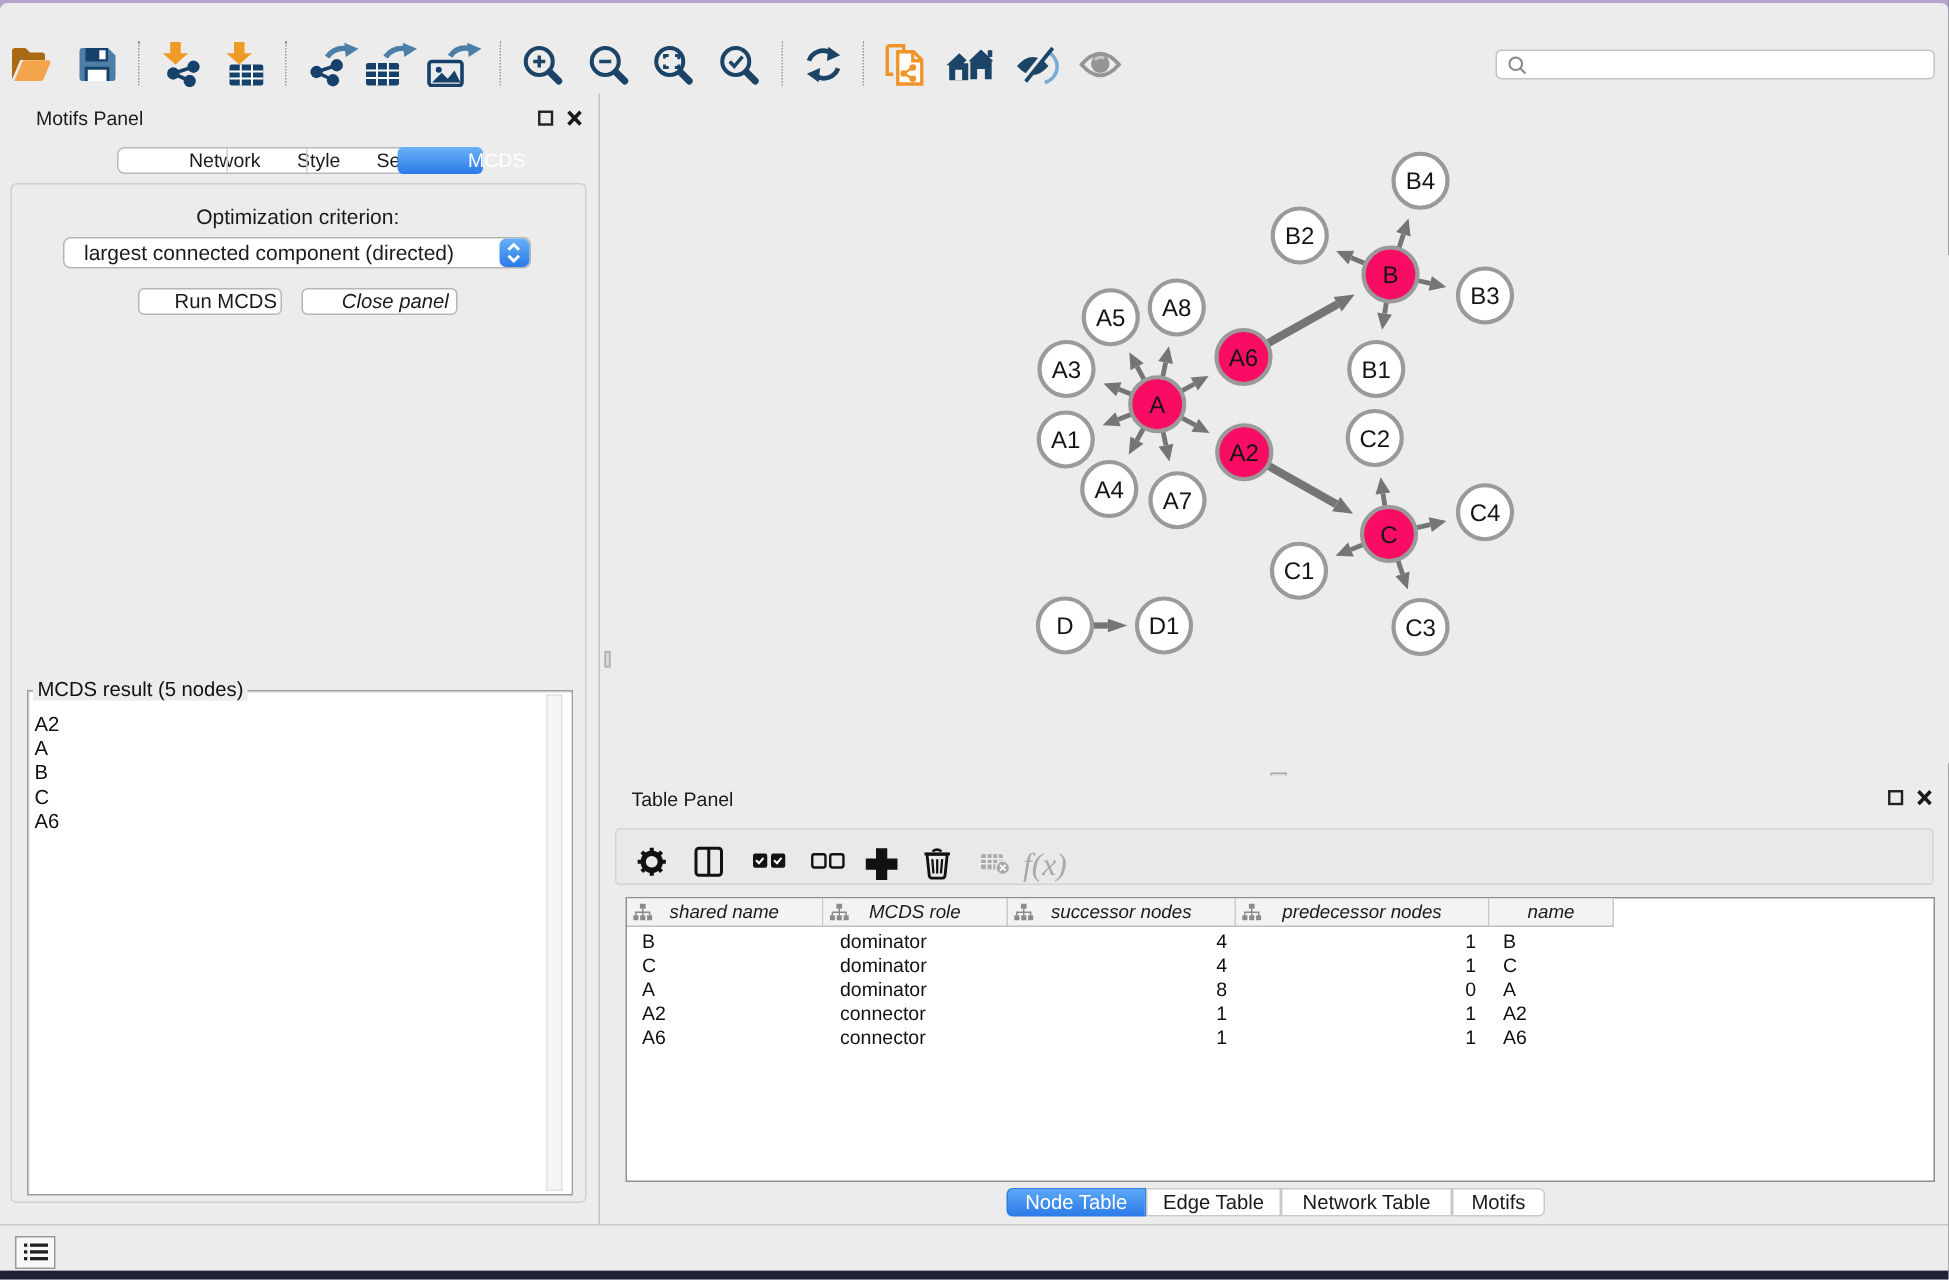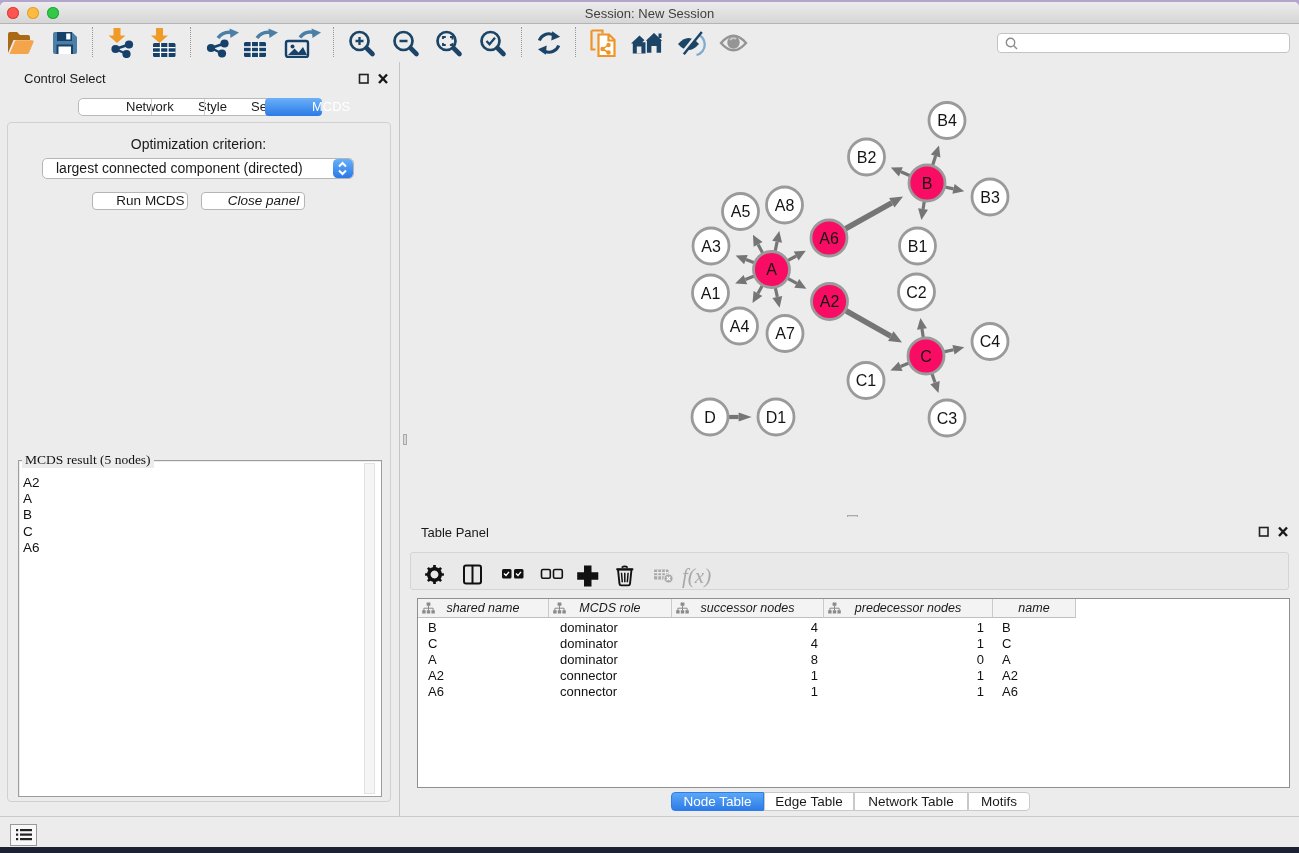--- a/index.html
+++ b/index.html
@@ -30,21 +30,21 @@
 .tabdiv{position:absolute;top:0;height:16px;width:0;border-left:1px solid #cdcdcd;}
 #optlabel{position:absolute;left:0;top:74px;width:397px;text-align:center;font-size:14px;color:#1a1a1a;}
 #dropdown{position:absolute;left:42px;top:96px;width:312px;height:21px;background:#fff;
   border:1px solid #b5b5b5;border-radius:5px;font-size:14px;color:#1a1a1a;}
 #dropdown .dtext{position:absolute;left:13px;top:1px;}
 #dropdown .spin{position:absolute;right:0px;top:0px;width:20px;height:19px;border-radius:4.5px;
   background:linear-gradient(#68b0f8,#2a79e8);}
 .btn{position:absolute;height:18px;background:#fff;border:1px solid #b5b5b5;border-radius:4px;
   font-size:13.5px;color:#1a1a1a;text-align:center;padding-left:21px;}
 #mcdsbox{position:absolute;left:18px;top:398px;width:364px;height:337px;border:1px solid #9d9d9d;}
-#mcdsbox .lbl{position:absolute;left:3px;top:-9px;background:#ececec;padding:0 3px;font-size:13.5px;color:#111;font-family:Liberation Serif, serif;}
+#mcdsbox .lbl{position:absolute;left:3px;top:-9px;background:#ececec;padding:0 3px;font-size:13.5px;color:#111;}
 #mcdslist{position:absolute;left:1px;top:1px;width:361px;height:334px;background:#fff;}
 #mcdslist .sb{position:absolute;right:6px;top:1px;width:11px;height:331px;background:#f5f5f5;border:1px solid #e2e2e2;}
 #mcdslist .items{position:absolute;left:3px;top:13px;font-size:13.5px;color:#111;line-height:16.2px;}
 #gwin{position:absolute;left:403px;top:62px;width:894px;height:450px;background:#fff;border:1px solid #8f8f8f;}
 #gtitle{position:absolute;left:0;top:0;width:892px;height:21px;background:linear-gradient(#ebebeb,#d3d3d3);
   border-bottom:1px solid #ababab;}
 #gtitle .txt{position:absolute;width:100%;top:3px;text-align:center;font-size:13px;font-weight:bold;color:#333;}
 #gtitle .tl{top:5px;width:11px;height:11px;}
 #tpanel{position:absolute;left:403px;top:515px;width:896px;height:299px;background:#ececec;}
 #tpanel .htxt{position:absolute;left:18px;top:8px;font-size:13px;color:#1a1a1a;}
@@ -55,26 +55,20 @@
 .num{text-align:right;}
 .ttab{position:absolute;top:0;height:19px;background:#fff;border:1px solid #c9c9c9;font-size:13.5px;color:#1a1a1a;text-align:center;}
 #statusbar{position:absolute;left:0;top:814px;width:1299px;height:31px;background:#ececec;border-top:1px solid #c9c9c9;}
 #hambtn{position:absolute;left:10px;top:7px;width:27px;height:22px;background:#f8f8f8;border:1px solid #999;}
 #membtn{position:absolute;left:1215px;top:6px;width:73px;height:24px;background:#f4f4f4;border:1px solid #bbb;font-size:12px;color:#c2410c;margin-top:43px;}
 </style>
 </head>
 <body>
 <div id="desk"></div>
 <div id="app">
-<div id="titlebar">
- <div class="tl" style="left:7px;background:#fc5650;box-shadow:inset 0 0 0 1px #df3f3a;"></div>
- <div class="tl" style="left:27px;background:#fdbc40;box-shadow:inset 0 0 0 1px #df9f33;"></div>
- <div class="tl" style="left:47px;background:#34c84a;box-shadow:inset 0 0 0 1px #25a838;"></div>
- <div id="wtitle">Session: New Session</div>
-</div>
 <div id="toolbar">
  <svg class="ticon" style="left:6px;top:6px" width="30" height="26" viewBox="0 0 30 26">
   <path d="M2 23 V4 a2 2 0 0 1 2-2 h7 l3 3 h8 a2 2 0 0 1 2 2 v3 h-16.5 l-5.5 13 z" fill="#aa6a15"></path>
   <path d="M3.5 24 l5.3-12.6 a2 2 0 0 1 1.8-1.2 h15.6 a1.4 1.4 0 0 1 1.3 2 l-4.5 10.6 a2 2 0 0 1 -1.8 1.2 z" fill="#f4a44b"></path>
  </svg>
  <svg class="ticon" style="left:51px;top:6px" width="28" height="26" viewBox="0 0 28 26">
   <path d="M2 4 a2 2 0 0 1 2-2 h17 l5 5 v15 a2 2 0 0 1 -2 2 h-20 a2 2 0 0 1 -2-2 z" fill="#4d7fa6"></path>
   <path d="M6 2 h15 v9 h-15 z" fill="#16416a"></path>
   <rect x="15.2" y="3.5" width="4.2" height="6" fill="#fff"></rect>
   <rect x="5.5" y="14.5" width="16.5" height="9.5" fill="#16416a"></rect>
@@ -184,21 +178,21 @@
  <div class="tsep" style="left:521px"></div>
  <div class="tsep" style="left:575px"></div>
  <div id="searchbox">
         <svg width="16" height="16" viewBox="0 0 16 16" style="position:absolute;left:6px;top:2px">
   <circle cx="6.5" cy="6.5" r="4.2" fill="none" stroke="#8a8a8a" stroke-width="1.4"></circle>
   <path d="M9.8 9.8 L13 13" stroke="#8a8a8a" stroke-width="1.4"></path>
         </svg>
       </div>
 </div>
 <div id="cpanel">
- <div class="htxt">Control Select</div>
+ <div class="htxt">Motifs Panel</div>
  <svg class="abs" style="left:358px;top:11px" width="32" height="12" viewBox="0 0 32 12">
   <rect x="1.5" y="1.5" width="8.5" height="8.5" fill="none" stroke="#222" stroke-width="1.6"></rect>
   <path d="M21 1.5 L29 10 M29 1.5 L21 10" stroke="#1a1a1a" stroke-width="2.4"></path>
  </svg>
  <div id="cpinner"></div>
  <div id="cptabs">
   <div class="cptab" style="left:0;width:72px">Network</div>
   <div class="cptab" style="left:72px;width:53px">Style</div>
   <div class="cptab" style="left:125px;width:46px">Select</div>
   <div class="cptab sel" style="left:186px;width:57px">MCDS</div>

